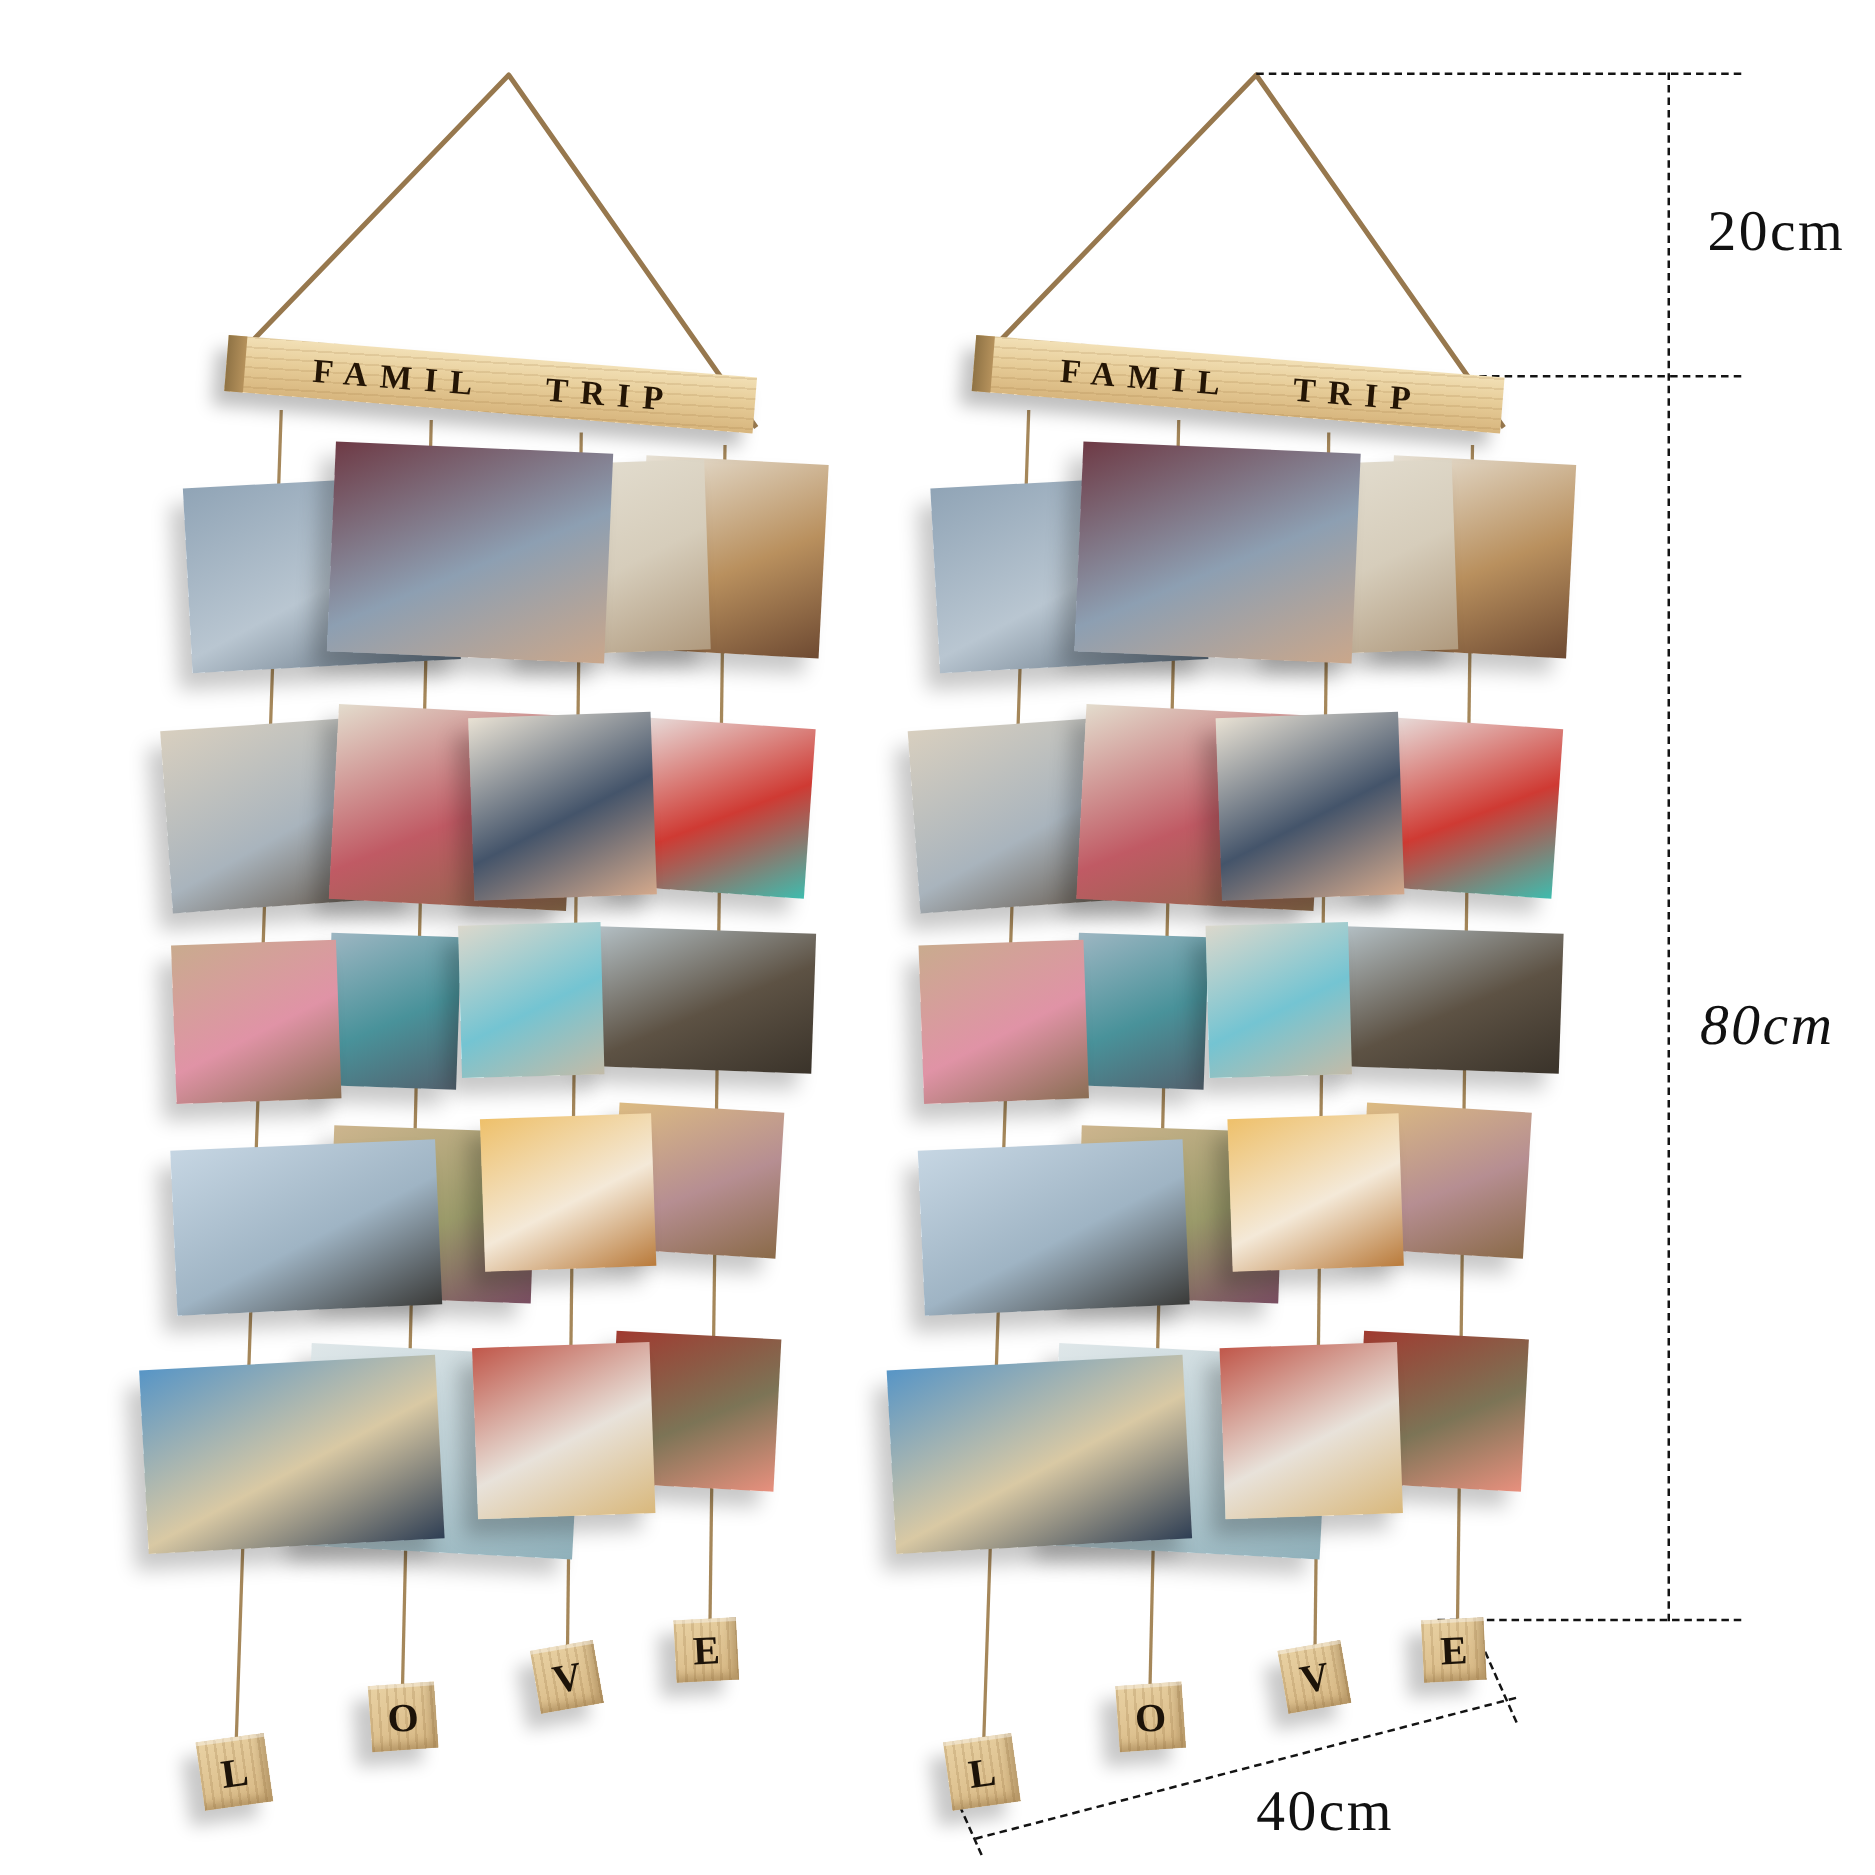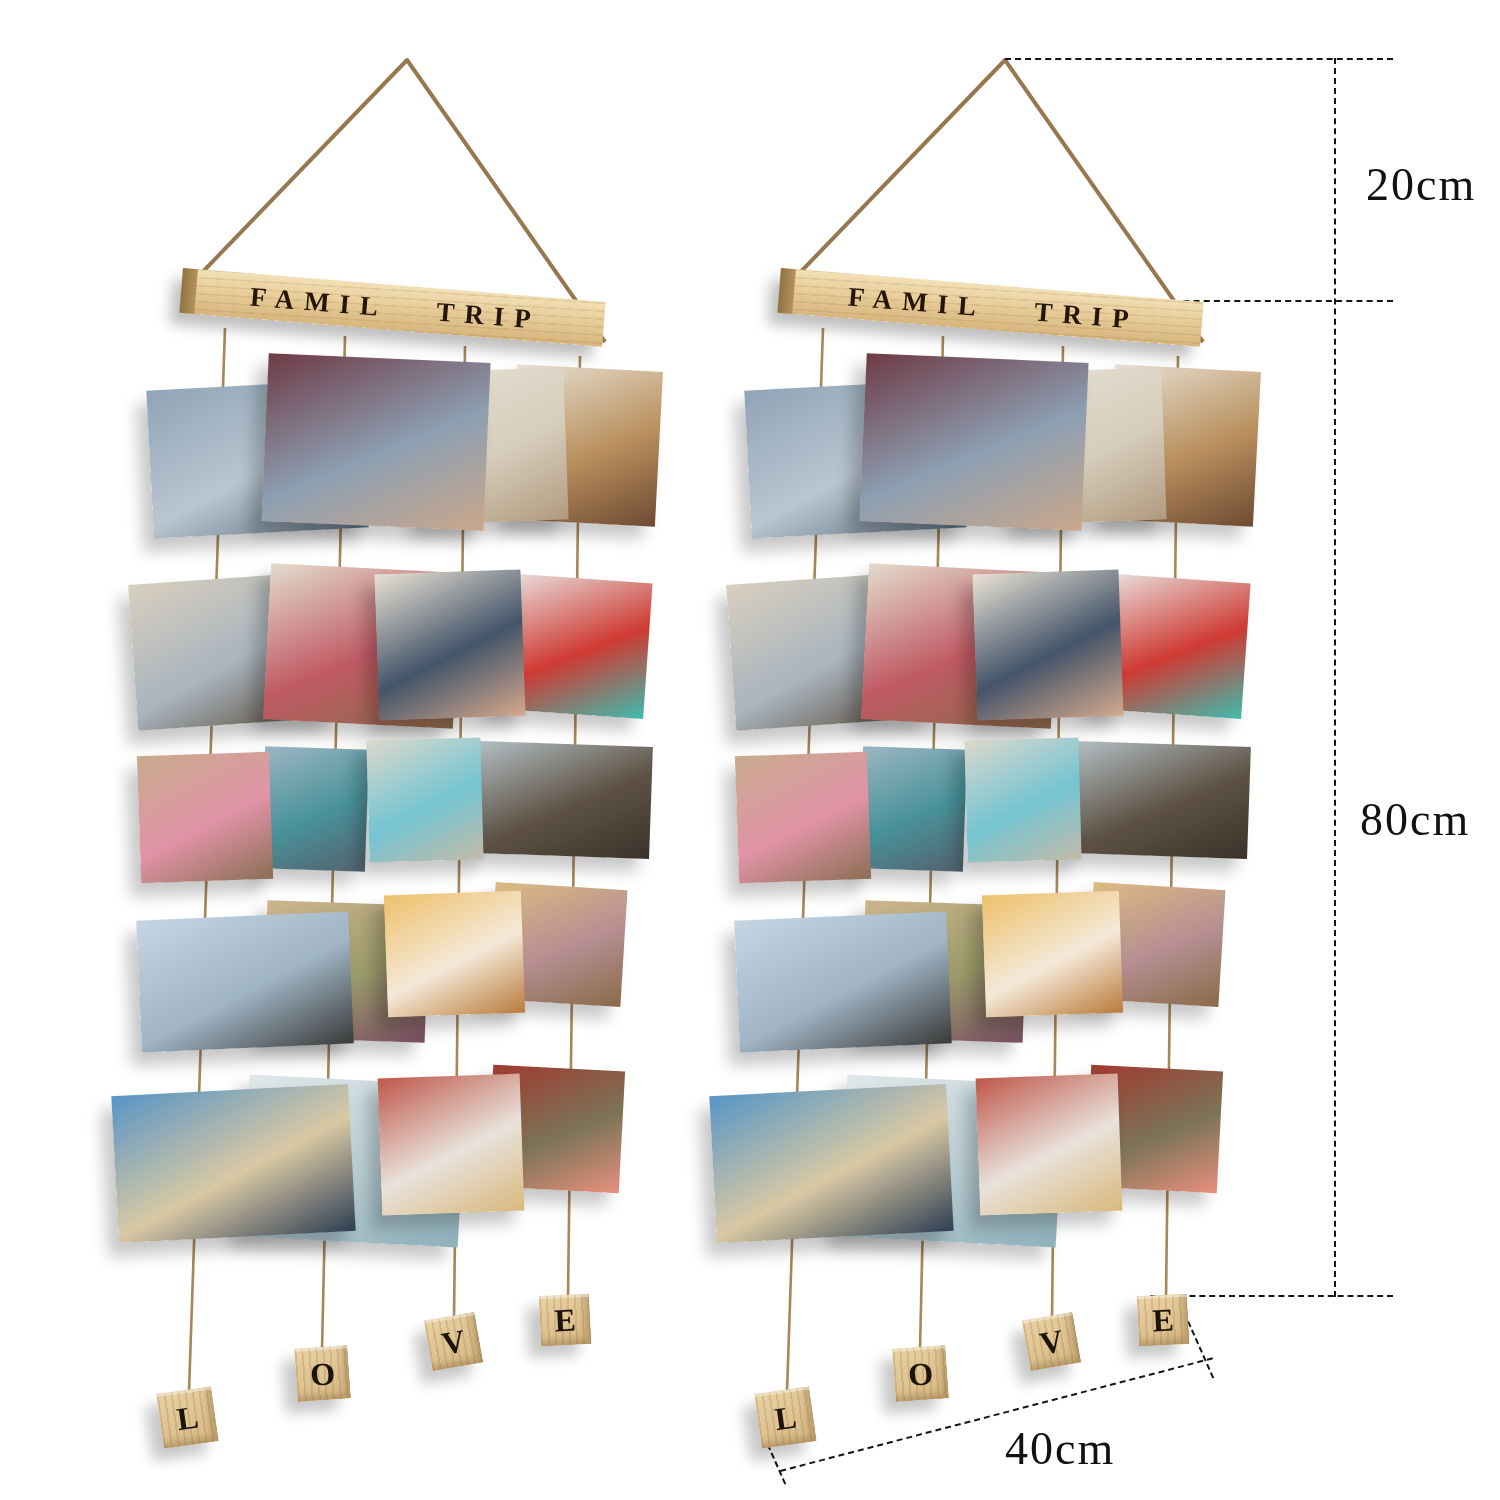--- a/index.html
+++ b/index.html
@@ -72,21 +72,21 @@
   .tick-mid{left:1163px;top:300px;width:230px;}
   .tick-bottom{left:1150px;top:1295px;width:243px;}
   .dash-v{position:absolute;border-left:2px dashed #141414;width:0;
           left:1334px;top:58px;height:1239px;}
   .diag-main{left:780px;top:1470px;width:447px;transform:rotate(-14.6deg);transform-origin:0 0;}
   .diag-end-l{left:761px;top:1427px;width:62px;transform:rotate(66deg);transform-origin:0 0;}
   .diag-end-r{left:1189px;top:1321px;width:62px;transform:rotate(66deg);transform-origin:0 0;}
   .dim-label{position:absolute;font-family:"Liberation Serif",serif;font-size:46px;
              color:#111;letter-spacing:2px;white-space:nowrap;}
   .label-20{left:1366px;top:158px;}
-  .label-80{left:1360px;top:793px;}
+  .label-80{left:1360px;top:793px;font-style:italic;}
   .label-40{left:1005px;top:1422px;}
 </style>
 </head>
 <body>
 
 <div class="page">
 
   <section class="hanger" style="left:115px;">
     <svg class="cords" width="545" height="1440" viewBox="0 0 545 1440">
       <polyline class="rope" points="76,244 292,20 490,302"></polyline>

